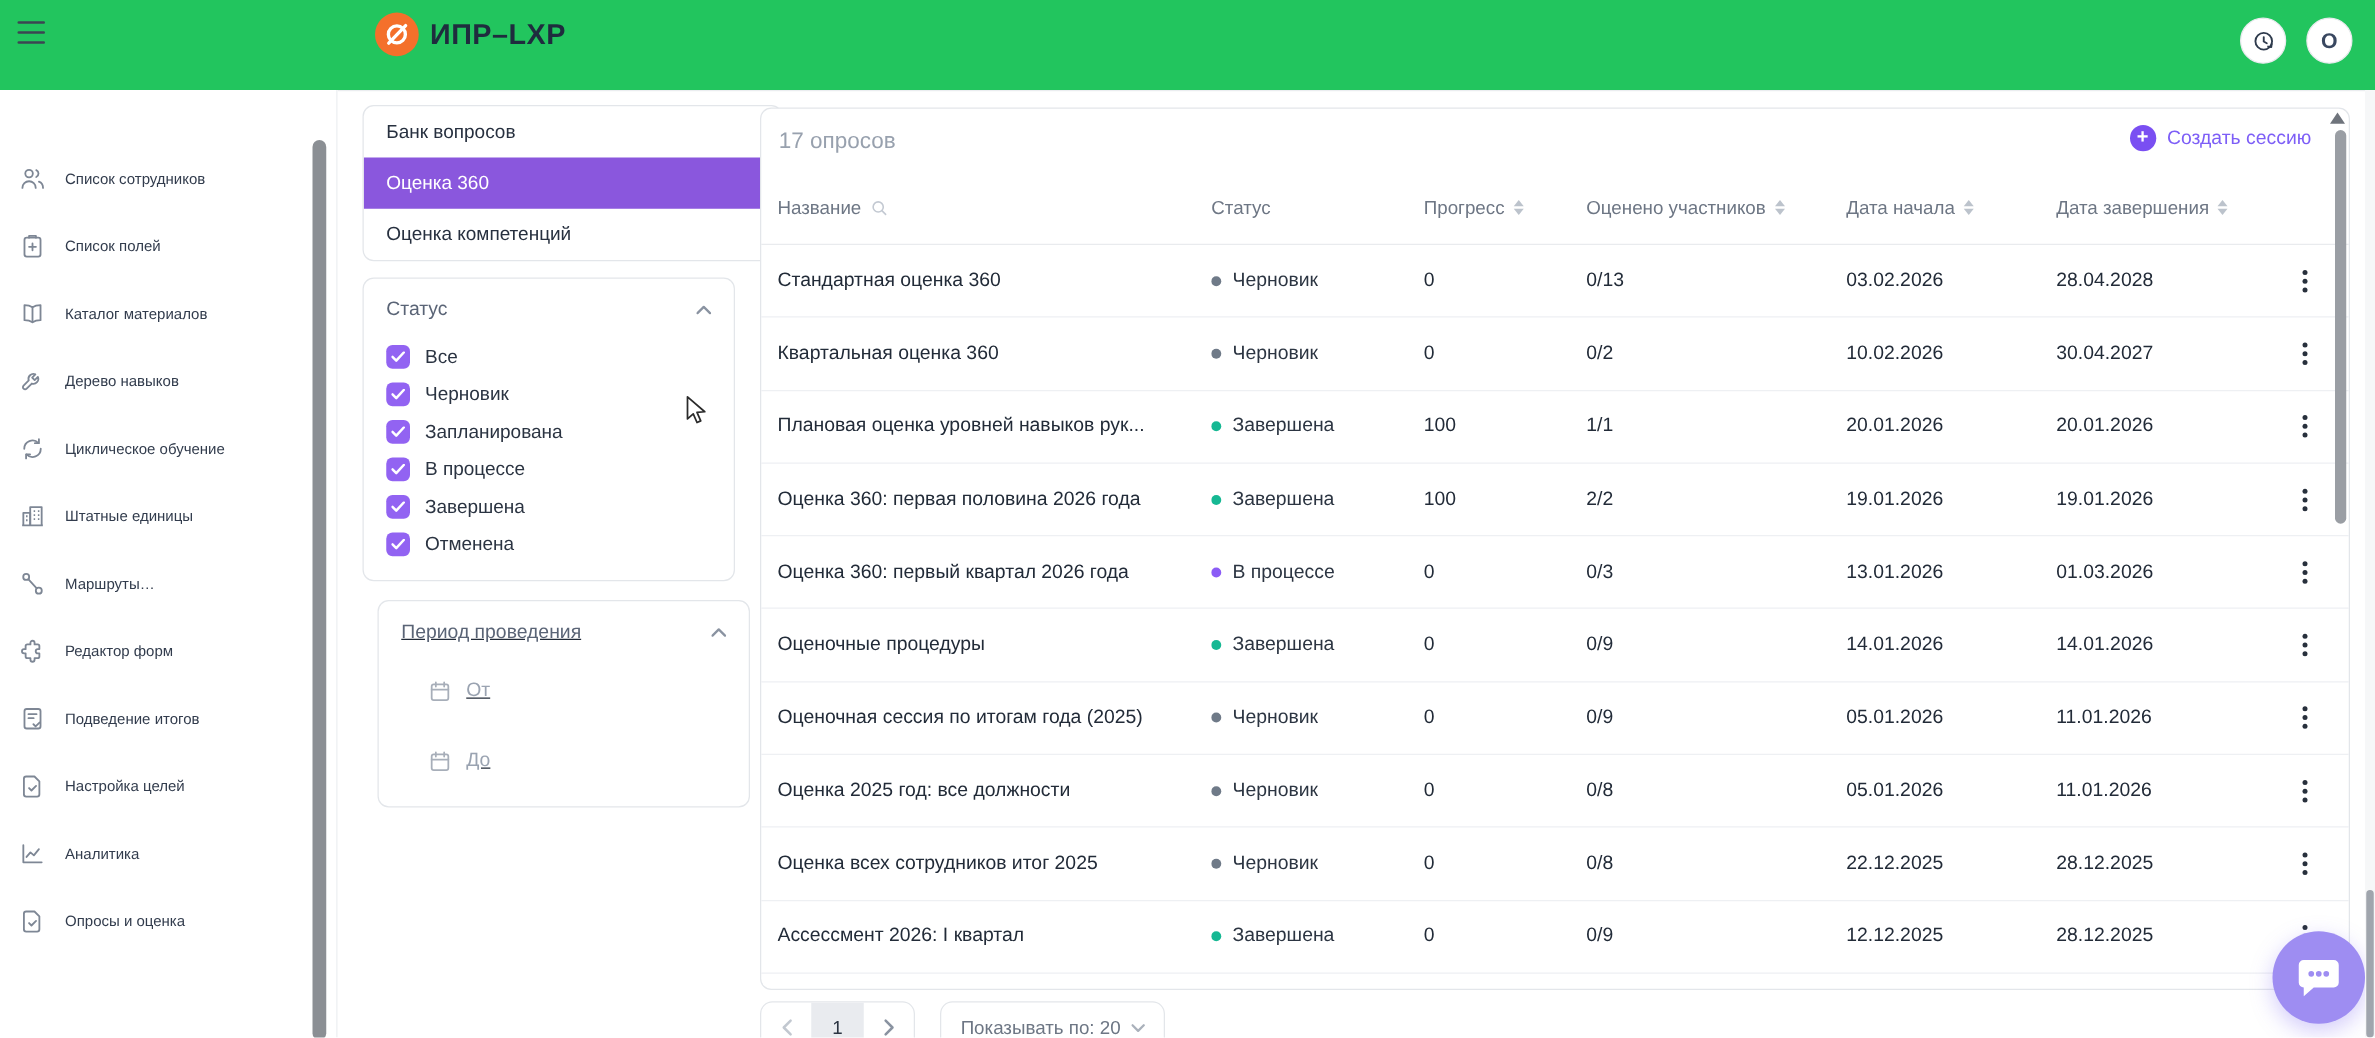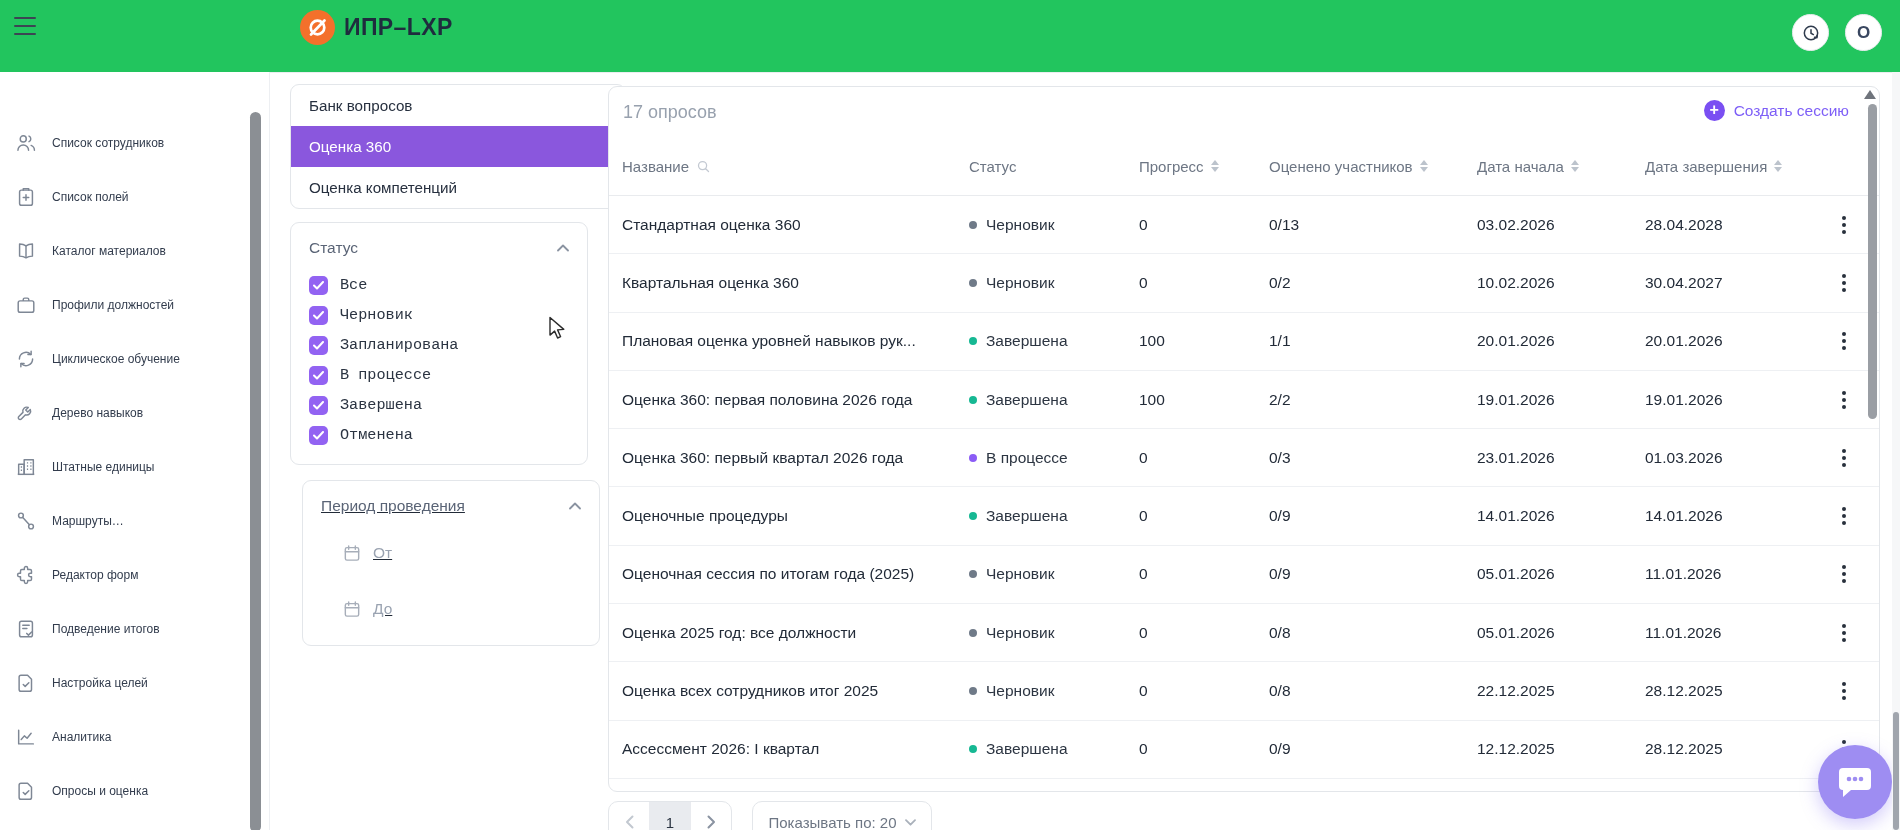--- a/index.html
+++ b/index.html
@@ -32,21 +32,21 @@
   
   .card { position:absolute; background:#fff; border:1px solid #e3e6ea; border-radius:9px; }
   .tabs-card { left:290px; top:84px; width:336px; overflow:hidden; }
   .ftab { height:41px; display:flex; align-items:center; padding-left:18px; font-size:15.2px; color:#27303f; cursor:pointer; }
   .ftab.selected { background:#8a57dd; color:#fff; }
   .filter-card { padding:16px 18px; }
   .status-card { left:290px; top:222px; width:298px; height:243px; }
   .period-card { left:302px; top:480px; width:298px; height:166px;text-decoration:underline; }
   .fhead { display:flex; align-items:center; justify-content:space-between; }
   .fhead-label { font-size:15.5px; color:#5a6476; font-weight:500; }
-  .chk-list { margin-top:13px;font-family:Liberation Mono, monospace; }
+  .chk-list { margin-top:13px; }
   .chk-row { height:30px; display:flex; align-items:center; gap:12px; cursor:pointer; }
   .chk-box { width:19px; height:19px; border-radius:5px; background:#9263f2; display:flex; align-items:center; justify-content:center; }
   .chk-label { font-size:15.2px; color:#2b3442; }
   .date-list { margin-top:18px; padding-left:21px; display:flex; flex-direction:column; gap:16px; }
   .date-input { height:40px; display:flex; align-items:center; gap:11px; cursor:pointer;text-align:right; }
   .date-ph { font-size:15.5px; color:#9aa3b1; }
 
   
   .table-card { left:608px; top:86px; width:1272px; height:706px; }
   .count { position:absolute; left:14px; top:15px; font-size:18px; color:#98a1ae; }
@@ -136,40 +136,33 @@
       <span class="nav-label">Список полей</span>
     </div>
     <div class="nav-item">
       <svg width="22" height="22" viewBox="0 0 24 24" fill="none" stroke="#7e8795" stroke-width="1.6" stroke-linejoin="round">
           <path d="M12 6.3C10 4.9 7.6 4.4 5 4.4v13.2c2.6 0 5 .5 7 1.9 2-1.4 4.4-1.9 7-1.9V4.4c-2.6 0-5 .5-7 1.9z"></path>
           <path d="M12 6.3v13.2"></path>
         </svg>
       <span class="nav-label">Каталог материалов</span>
     </div>
     <div class="nav-item">
-      <svg width="22" height="22" viewBox="0 0 24 24" fill="none" stroke="#7e8795" stroke-width="1.6" stroke-linejoin="round">
-          <rect x="3.5" y="7.5" width="17" height="12.5" rx="2"></rect>
-          <path d="M9 7.5V6c0-.8.7-1.5 1.5-1.5h3c.8 0 1.5.7 1.5 1.5v1.5"></path>
-        </svg>
-      <span class="nav-label">Профили должностей</span>
+      <svg width="22" height="22" viewBox="0 0 24 24" fill="none" stroke="#7e8795" stroke-width="1.6" stroke-linecap="round" stroke-linejoin="round">
+          <path d="M14.5 6a4.3 4.3 0 0 0-5.8 5.3l-4.5 4.5a1.9 1.9 0 1 0 2.7 2.7l4.5-4.5a4.3 4.3 0 0 0 5.3-5.8l-2.8 2.8-2.2-2.2 2.8-2.8z"></path>
+        </svg>
+      <span class="nav-label">Дерево навыков</span>
     </div>
     <div class="nav-item">
       <svg width="22" height="22" viewBox="0 0 24 24" fill="none" stroke="#7e8795" stroke-width="1.6" stroke-linecap="round" stroke-linejoin="round">
           <path d="M4.8 12a7.2 7.2 0 0 1 12.4-5"></path>
           <path d="M17.6 3.6v3.5h-3.5"></path>
           <path d="M19.2 12a7.2 7.2 0 0 1-12.4 5"></path>
           <path d="M6.4 20.4v-3.5h3.5"></path>
         </svg>
       <span class="nav-label">Циклическое обучение</span>
-    </div>
-    <div class="nav-item">
-      <svg width="22" height="22" viewBox="0 0 24 24" fill="none" stroke="#7e8795" stroke-width="1.6" stroke-linecap="round" stroke-linejoin="round">
-          <path d="M14.5 6a4.3 4.3 0 0 0-5.8 5.3l-4.5 4.5a1.9 1.9 0 1 0 2.7 2.7l4.5-4.5a4.3 4.3 0 0 0 5.3-5.8l-2.8 2.8-2.2-2.2 2.8-2.8z"></path>
-        </svg>
-      <span class="nav-label">Дерево навыков</span>
     </div>
     <div class="nav-item">
       <svg width="22" height="22" viewBox="0 0 24 24" fill="none" stroke="#7e8795" stroke-width="1.6" stroke-linejoin="round">
           <path d="M4 20V9h6v11"></path>
           <path d="M10 20V4h10v16"></path>
           <path d="M3 20h18"></path>
           <path d="M13 7.5h1.3M16.7 7.5H18M13 11h1.3M16.7 11H18M13 14.5h1.3M16.7 14.5H18M6.3 12h1.4M6.3 15.5h1.4"></path>
         </svg>
       <span class="nav-label">Штатные единицы</span>
     </div>
@@ -439,21 +432,21 @@
         </div>
     </div>
     <div class="t-row tgrid">
       <div class="c">Оценка 360: первый квартал 2026 года</div>
       <div class="c status">
           <span class="dot progress"></span>
           <span>В процессе</span>
         </div>
       <div class="c">0</div>
       <div class="c">0/3</div>
-      <div class="c">23.01.2026</div>
+      <div class="c">13.01.2026</div>
       <div class="c">01.03.2026</div>
       <div class="c kebab-cell">
           <button class="kebab">
             <span></span>
             <span></span>
             <span></span>
           </button>
         </div>
     </div>
     <div class="t-row tgrid">

